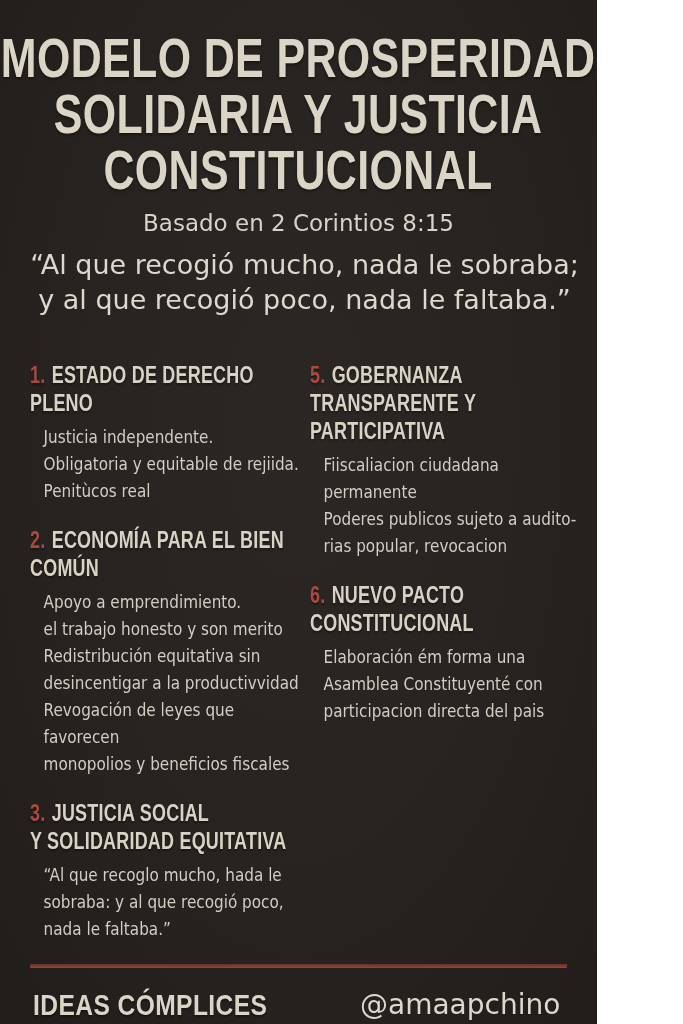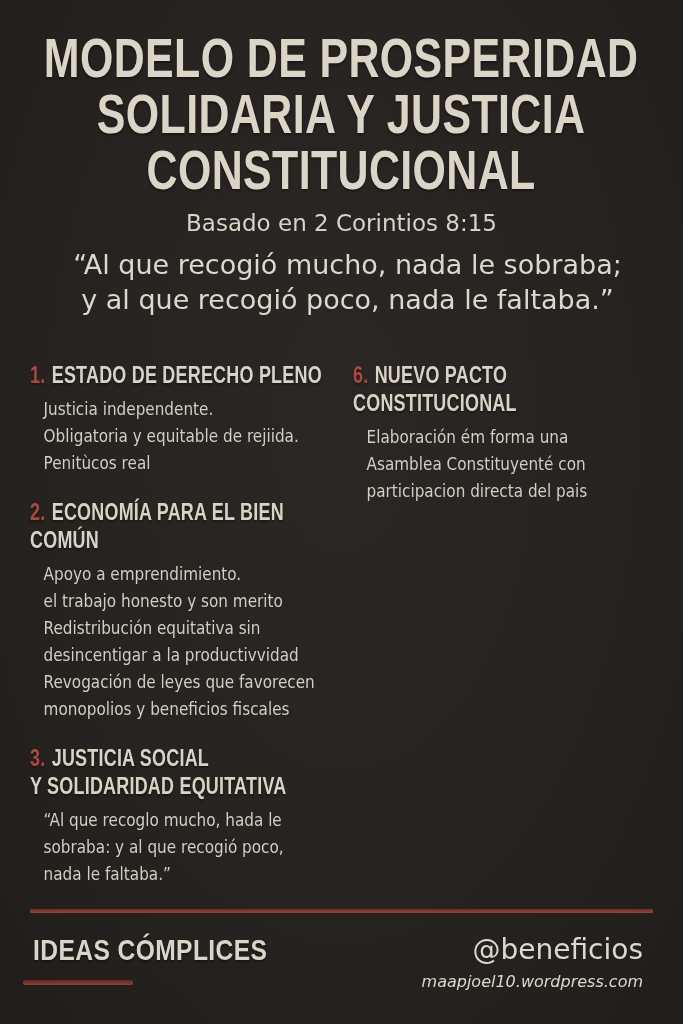--- a/index.html
+++ b/index.html
@@ -2,21 +2,21 @@
 <html><head>
 <meta charset="utf-8">
 <style>
   html, body { margin: 0; padding: 0; }
   body {
     width: 683px; height: 1024px;
     font-family: "DejaVu Sans", sans-serif;
     overflow: hidden;
   }
   .poster {
-    width: 683px; height: 1024px;
+    width: 597px; height: 1024px;
     box-sizing: border-box;
     background: radial-gradient(ellipse at 50% 42%, #2b2724 0%, #272320 55%, #201d1b 100%);
     color: #d6d1c5;
     display: flex; flex-direction: column;
     overflow: hidden;
   }
   .pre { white-space: pre-line; }
 
   
   .header { padding-top: 30px; }
@@ -155,39 +155,47 @@
 Y SOLIDARIDAD EQUITATIVA</span></h2>
         <p class="sec-body pre">“Al que recoglo mucho, hada le
 sobraba: y al que recogió poco,
 nada le faltaba.”</p>
       </section>
 
     </div>
     <div class="col">
 
 
+      <section class="section">
+        <h2 class="sec-h"><span class="sec-num">5.</span><span class="pre">GOBERNANZA
+TRANSPARENTE Y
+PARTICIPATIVA</span></h2>
+        <p class="sec-body pre">Fiiscaliacion ciudadana permanente
+Poderes publicos sujeto a audito-
+rias popular, revocacion</p>
+      </section>
 
       <section class="section">
         <h2 class="sec-h"><span class="sec-num">6.</span><span class="pre">NUEVO PACTO
 CONSTITUCIONAL</span></h2>
         <p class="sec-body pre">Elaboración ém forma una
 Asamblea Constituyenté con
 participacion directa del pais</p>
       </section>
 
     </div>
   </main>
 
   <footer class="footer">
     <div class="rule"></div>
     <div class="footer-row">
       <div>
         <div class="brand">IDEAS CÓMPLICES</div>
         <div class="brand-underline"></div>
       </div>
       <div class="footer-right">
-        <div class="handle">@beneficios</div>
+        <div class="handle">@amaapchino</div>
         <div class="website">maapjoel10.wordpress.com</div>
       </div>
     </div>
   </footer>
 
 </div>
 
 </body></html>

